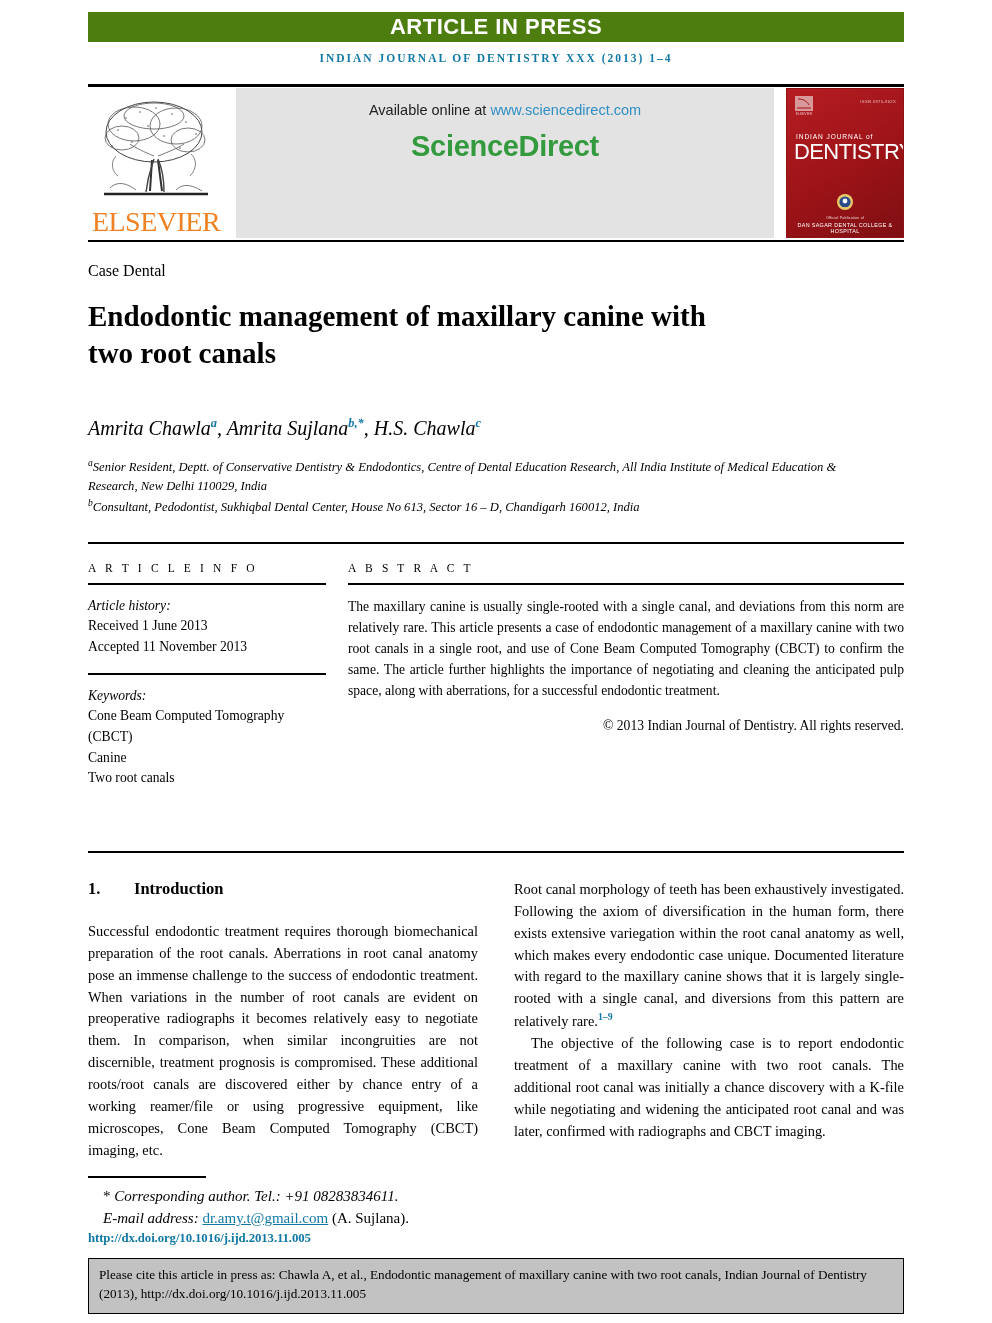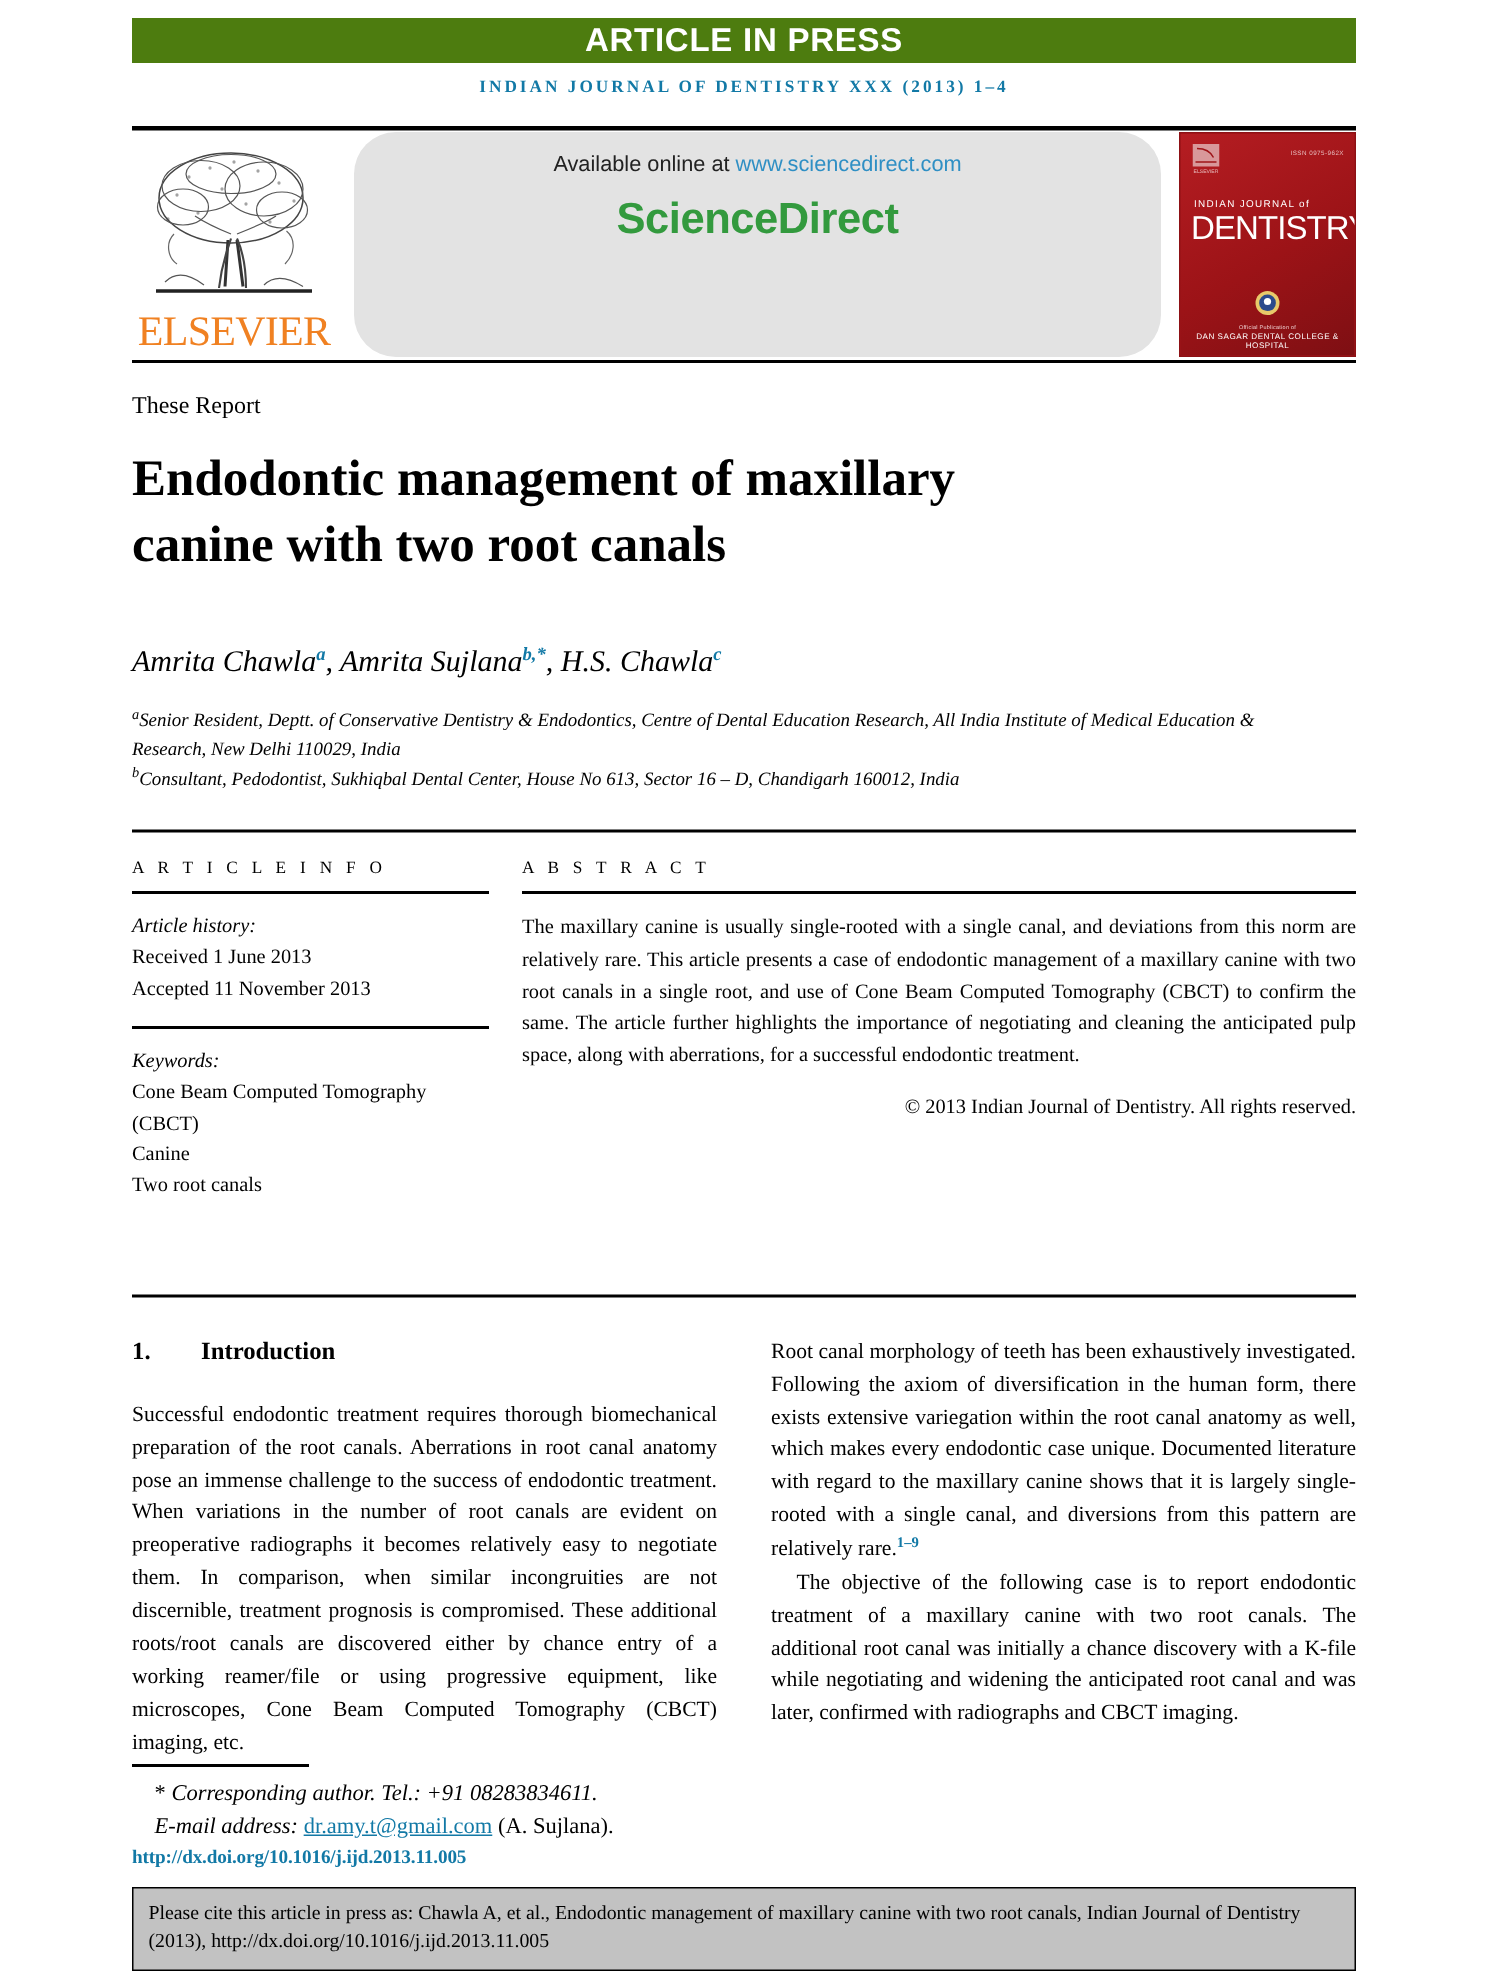--- a/index.html
+++ b/index.html
@@ -106,21 +106,20 @@
     letter-spacing: -0.5px;
     line-height: 1;
     font-weight: normal;
   }
   .sd-panel {
     flex: 1 1 auto;
     background: #e3e3e3;
     margin-left: 12px;
     margin-right: 12px;
     position: relative;
-    border-radius: 28px;
   }
   .sd-available {
     position: absolute;
     top: 14px; left: 0; right: 0;
     text-align: center;
     font-family: "Liberation Sans", sans-serif;
     font-size: 14.5px;
     color: #222;
   }
   .sd-available a {
@@ -226,21 +225,21 @@
 
   .kicker {
     font-family: "Liberation Serif", serif;
     font-size: 16px;
     color: #000;
     margin-bottom: 18px;
   }
   .article-title {
     font-family: "Liberation Serif", serif;
     font-weight: bold;
-    font-size: 34px;
+    font-size: 29px;
     line-height: 1.28;
     color: #000;
     margin: 0 0 44px 0;
     max-width: 640px;
   }
   .authors {
     font-family: "Liberation Serif", serif;
     font-style: italic;
     font-size: 20px;
     color: #000;
@@ -504,21 +503,21 @@
       </svg>
       <div class="cover-footline1">Official Publication of</div>
       <div class="cover-footline2">DAN SAGAR DENTAL COLLEGE &amp; HOSPITAL</div>
     </div>
   </div>
 
   <div class="rule-bottom"></div>
 
   <div class="content">
 
-    <div class="kicker">These Report</div>
+    <div class="kicker">Case Dental</div>
 
     <h1 class="article-title">Endodontic management of maxillary canine with two root canals</h1>
 
     <div class="authors">
       <span>Amrita Chawla</span><sup>a</sup>, <span>Amrita Sujlana</span><sup>b,*</sup>, <span>H.S. Chawla</span><sup>c</sup>
     </div>
 
     <div class="affil">
       <div><sup>a</sup><span>Senior Resident, Deptt. of Conservative Dentistry &amp; Endodontics, Centre of Dental Education Research, All India Institute of Medical Education &amp; Research, New Delhi 110029, India</span></div>
       <div><sup>b</sup><span>Consultant, Pedodontist, Sukhiqbal Dental Center, House No 613, Sector 16 – D, Chandigarh 160012, India</span></div>

